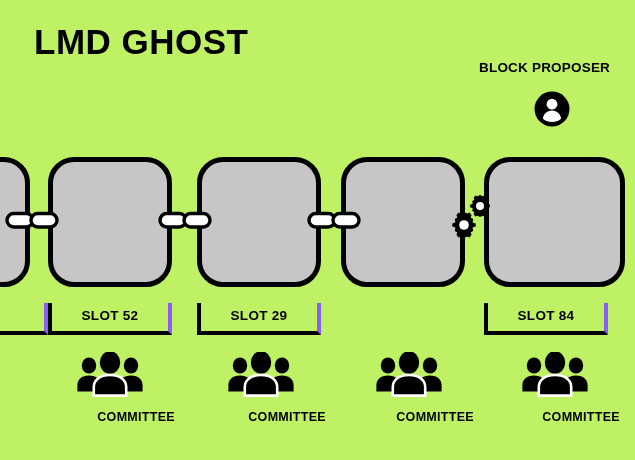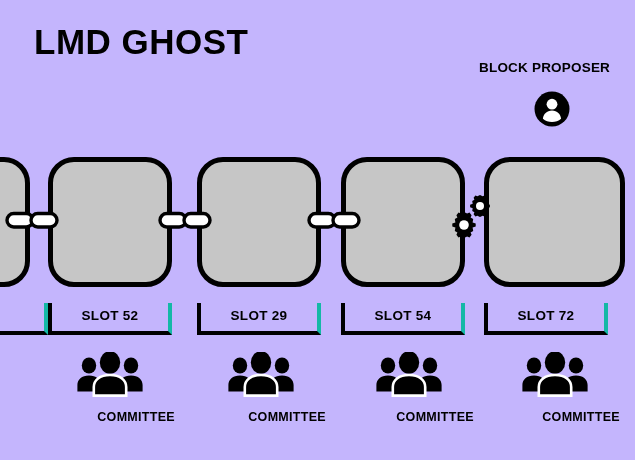--- a/index.html
+++ b/index.html
@@ -4,21 +4,21 @@
 <style>
   html, body {
     margin: 0;
     padding: 0;
     background: #ffffff;
   }
   #canvas {
     position: relative;
     width: 635px;
     height: 460px;
-    background: #c4b5fd;
+    background: #bef264;
     overflow: hidden;
     font-family: "Liberation Sans", sans-serif;
   }
 
   
   #title {
     position: absolute;
     left: 34px;
     top: 22px;
     font-size: 35px;
@@ -78,21 +78,21 @@
   }
   .gear-icon {
     position: absolute;
   }
 
   
   .slot-bracket {
     position: absolute;
     height: 32px;
     border-left: 4px solid #000000;
-    border-right: 4px solid #14b8a6;
+    border-right: 4px solid #8b5cf6;
     border-bottom: 4px solid #000000;
     box-sizing: border-box;
   }
   .slot-label {
     position: absolute;
     top: 5px;
     width: 100%;
     text-align: center;
     font-size: 13.5px;
     font-weight: bold;
@@ -190,25 +190,22 @@
 
   <div class="slot-bracket" style="left:-48px; top:303px; width:96px;">
     <div class="slot-label"></div>
   </div>
   <div class="slot-bracket" style="left:48px; top:303px; width:124px;">
     <div class="slot-label">SLOT 52</div>
   </div>
   <div class="slot-bracket" style="left:197px; top:303px; width:124px;">
     <div class="slot-label">SLOT 29</div>
   </div>
-  <div class="slot-bracket" style="left:341px; top:303px; width:124px;">
-    <div class="slot-label">SLOT 54</div>
-  </div>
   <div class="slot-bracket" style="left:484px; top:303px; width:124px;">
-    <div class="slot-label">SLOT 72</div>
+    <div class="slot-label">SLOT 84</div>
   </div>
 
   <div class="committee" style="left:45px; top:352px;">
     <div class="committee-icon">
       <svg width="70" height="46" viewBox="0 0 70 46" aria-hidden="true">
         <ellipse cx="14" cy="13.5" rx="7.2" ry="8.0" fill="#000000"></ellipse>
         <path d="M14 23.5c-7.3 0-11.6 4.2-11.6 9.6v6.4h23.2v-6.4c0-5.4-4.3-9.6-11.6-9.6z" fill="#000000"></path>
         <ellipse cx="56" cy="13.5" rx="7.2" ry="8.0" fill="#000000"></ellipse>
         <path d="M56 23.5c-7.3 0-11.6 4.2-11.6 9.6v6.4h23.2v-6.4c0-5.4-4.3-9.6-11.6-9.6z" fill="#000000"></path>
         <ellipse cx="35" cy="10.5" rx="10.2" ry="11.3" fill="#000000"></ellipse>

